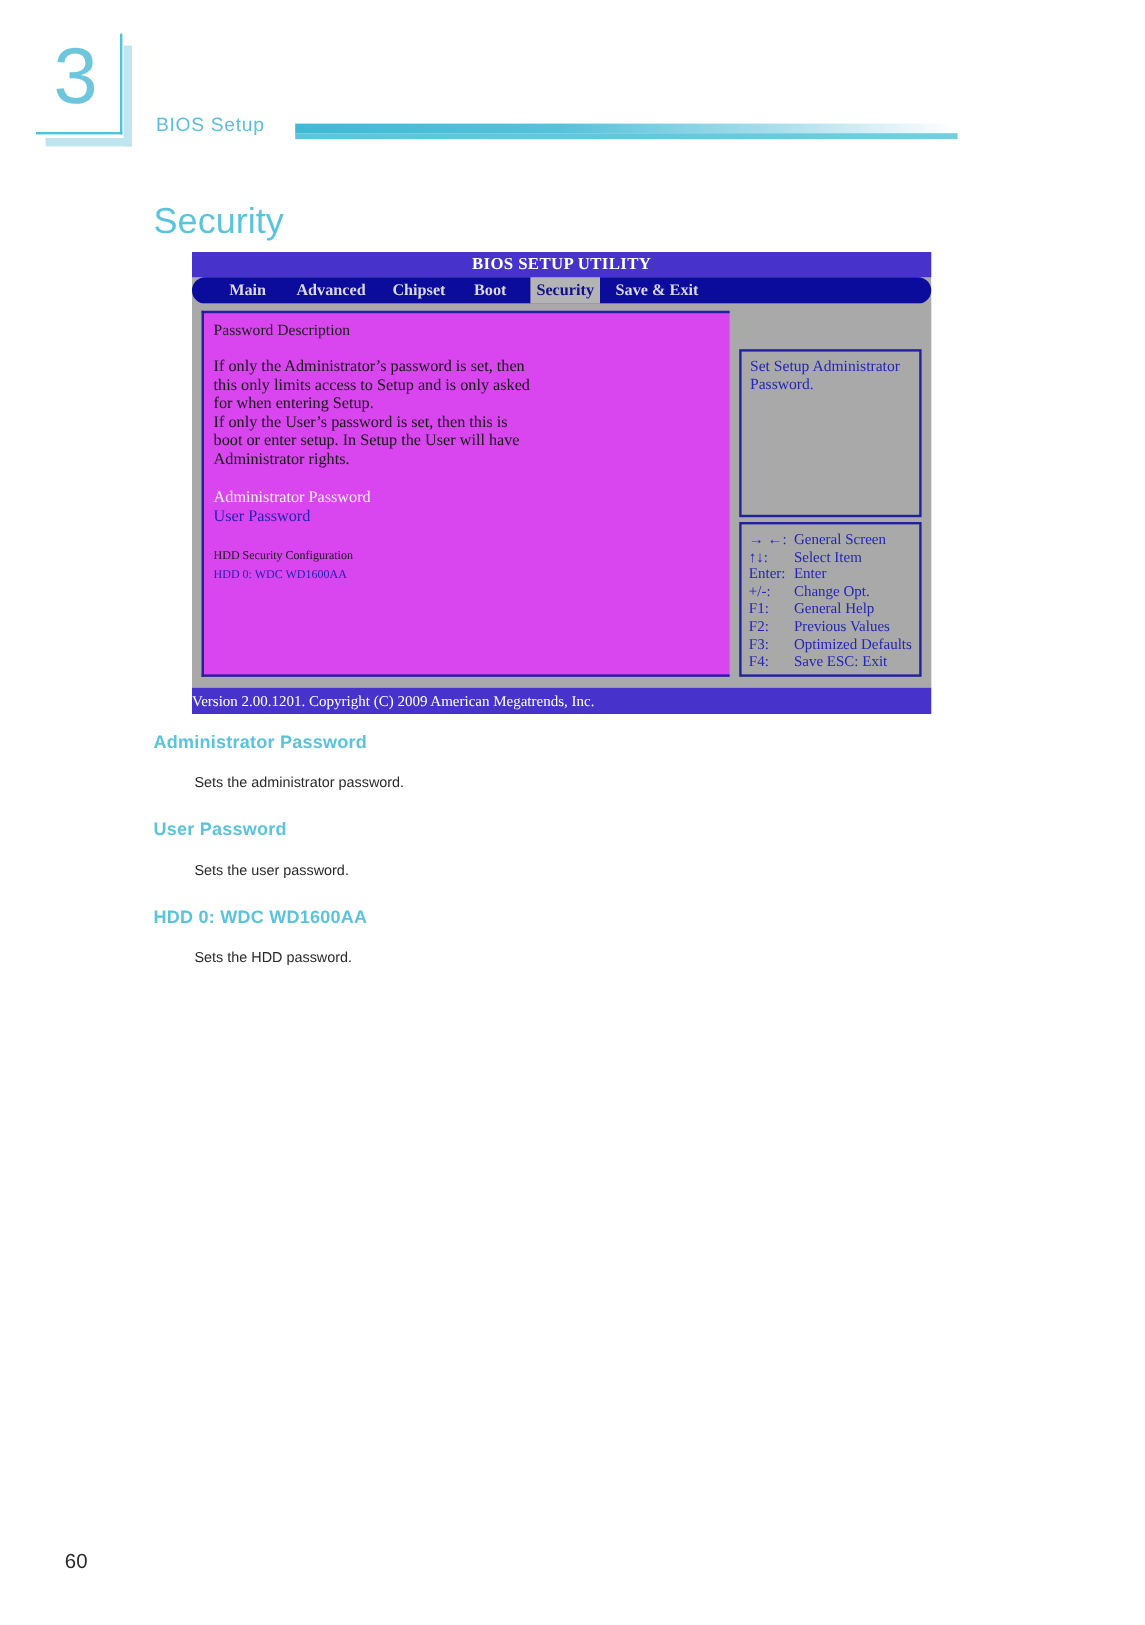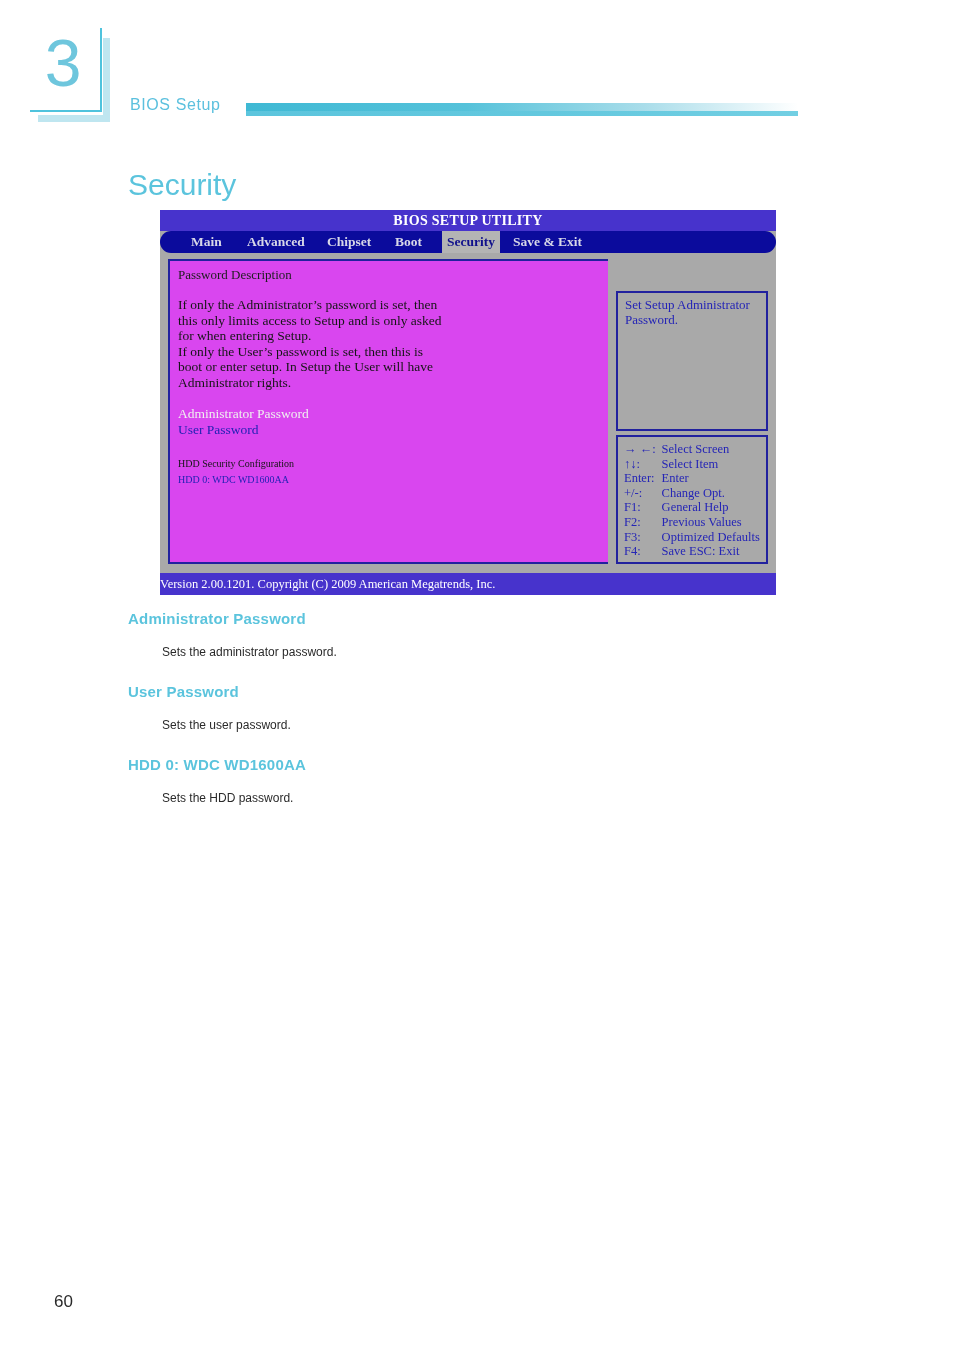--- a/index.html
+++ b/index.html
@@ -295,21 +295,21 @@
 
     <div id="bios-help">
       <div class="txt">Set Setup Administrator Password.</div>
     </div>
 
     <div id="bios-legend">
       <table>
         <tbody>
             <tr>
               <td class="k">→ ←:</td>
-              <td>Select Screen</td>
+              <td>General Screen</td>
             </tr>
             <tr>
               <td class="k">↑↓:</td>
               <td>Select Item</td>
             </tr>
             <tr>
               <td class="k">Enter:</td>
               <td>Enter</td>
             </tr>
             <tr>

